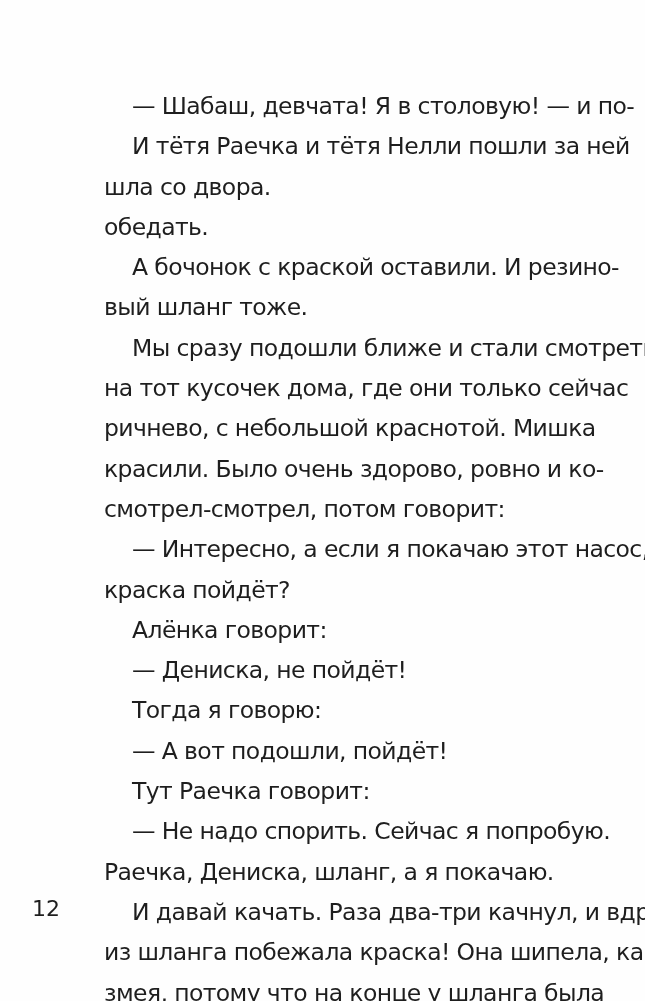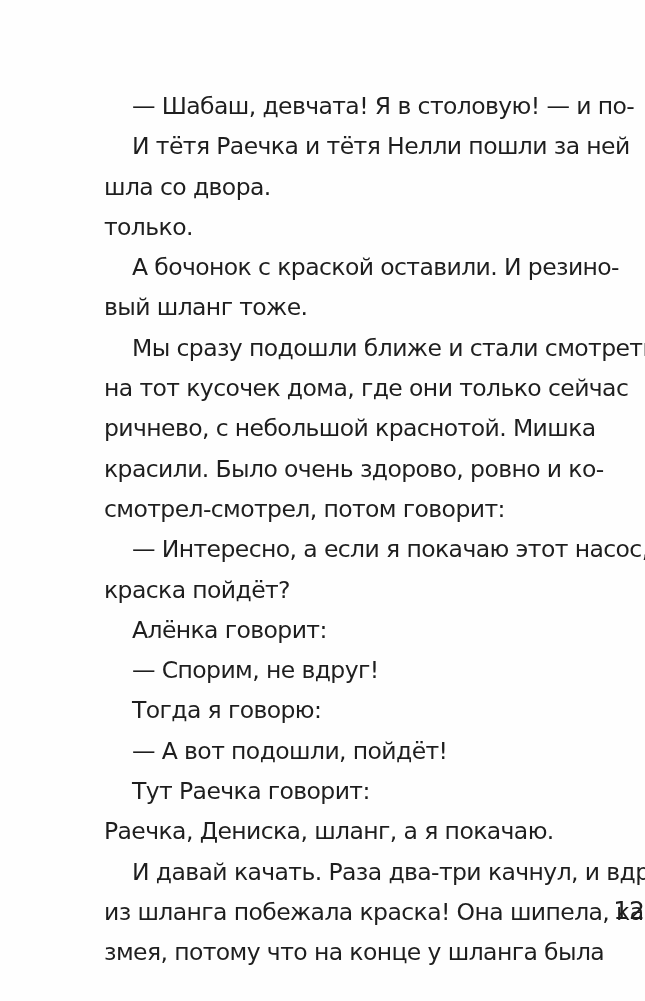--- a/index.html
+++ b/index.html
@@ -42,51 +42,52 @@
       padding-left: 28px;
     }
     .line.last {
       text-align-last: left;
     }
     .page-number {
       position: absolute;
       left: 0;
       width: 645px;
       top: 896px;
-      text-align: right;
+      text-align: left;
       font-family: "DejaVu Sans", sans-serif;
-      font-size: 25px;
+      font-size: 22px;
       color: #1e1e1e;
       padding-left: 32px;
       box-sizing: border-box;
     }
   </style>
 </head>
 <body>
 
 <div class="page">
   <div class="text-block">
     <span class="line indent">— Шабаш, девчата! Я в столовую! — и по-</span>
     <span class="line indent">И тётя Раечка и тётя Нелли пошли за ней</span>
     <span class="line last">шла со двора.</span>
-    <span class="line last">только.</span>
+    <span class="line last">обедать.</span>
     <span class="line indent">А бочонок с краской оставили. И резино-</span>
     <span class="line last">вый шланг тоже.</span>
     <span class="line indent">Мы сразу подошли ближе и стали смотреть</span>
     <span class="line">на тот кусочек дома, где они только сейчас</span>
     <span class="line">ричнево, с небольшой краснотой. Мишка</span>
     <span class="line">красили. Было очень здорово, ровно и ко-</span>
     <span class="line last">смотрел-смотрел, потом говорит:</span>
     <span class="line indent">— Интересно, а если я покачаю этот насос,</span>
     <span class="line last">краска пойдёт?</span>
     <span class="line indent last">Алёнка говорит:</span>
-    <span class="line indent last">— Спорим, не вдруг!</span>
+    <span class="line indent last">— Дениска, не пойдёт!</span>
     <span class="line indent last">Тогда я говорю:</span>
     <span class="line indent last">— А вот подошли, пойдёт!</span>
     <span class="line indent last">Тут Раечка говорит:</span>
+    <span class="line indent">— Не надо спорить. Сейчас я попробую.</span>
     <span class="line last">Раечка, Дениска, шланг, а я покачаю.</span>
     <span class="line indent">И давай качать. Раза два-три качнул, и вдруг</span>
     <span class="line">из шланга побежала краска! Она шипела, как</span>
     <span class="line">змея, потому что на конце у шланга была</span>
 
   </div>
   <div class="page-number">12</div>
 </div>
 
 </body></html>

